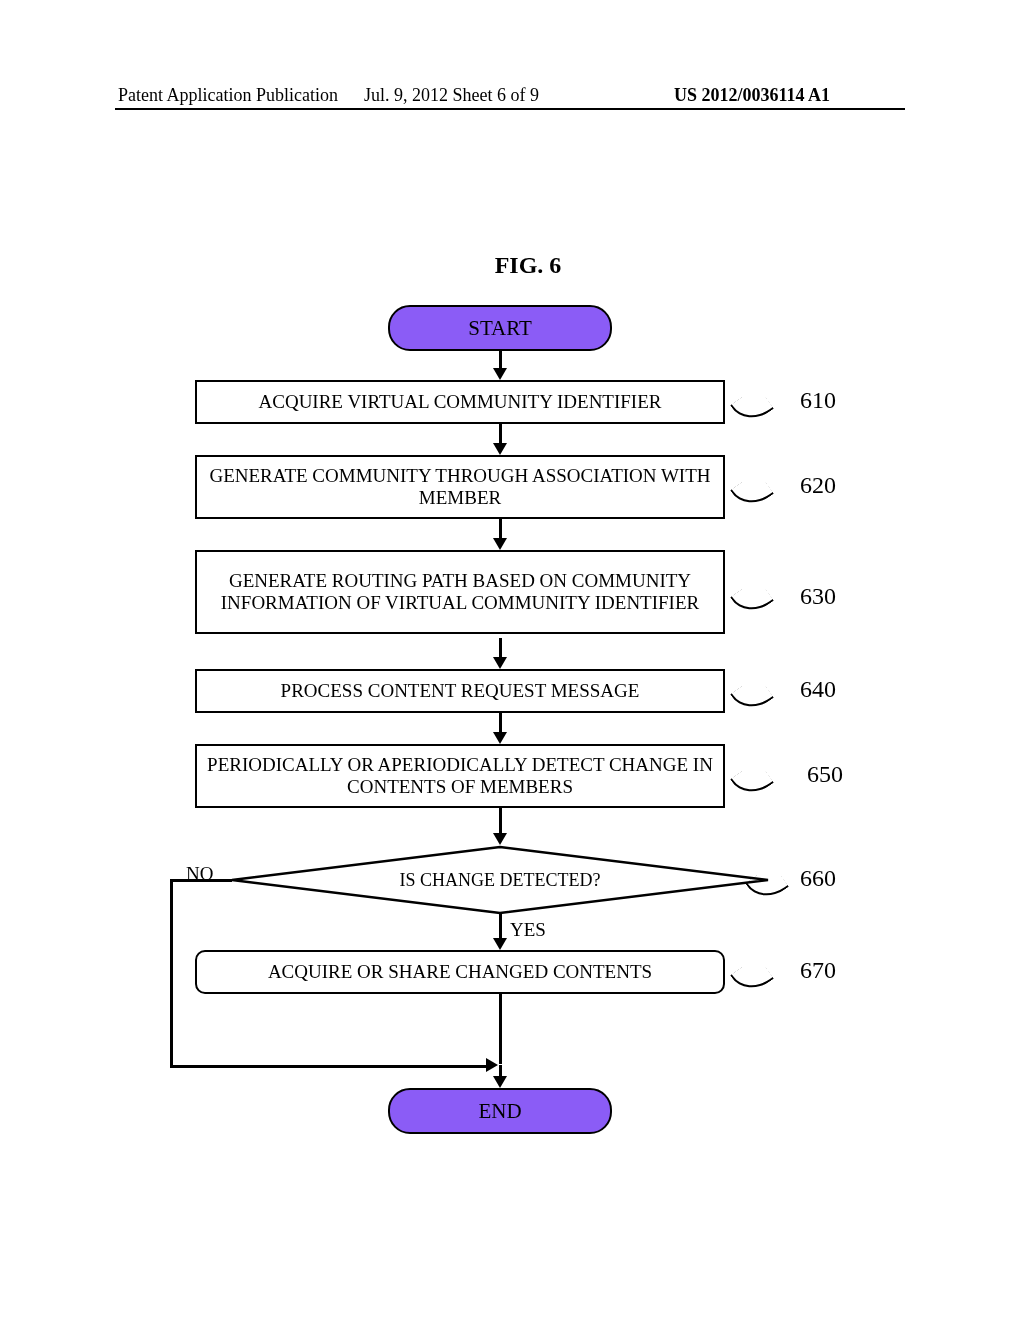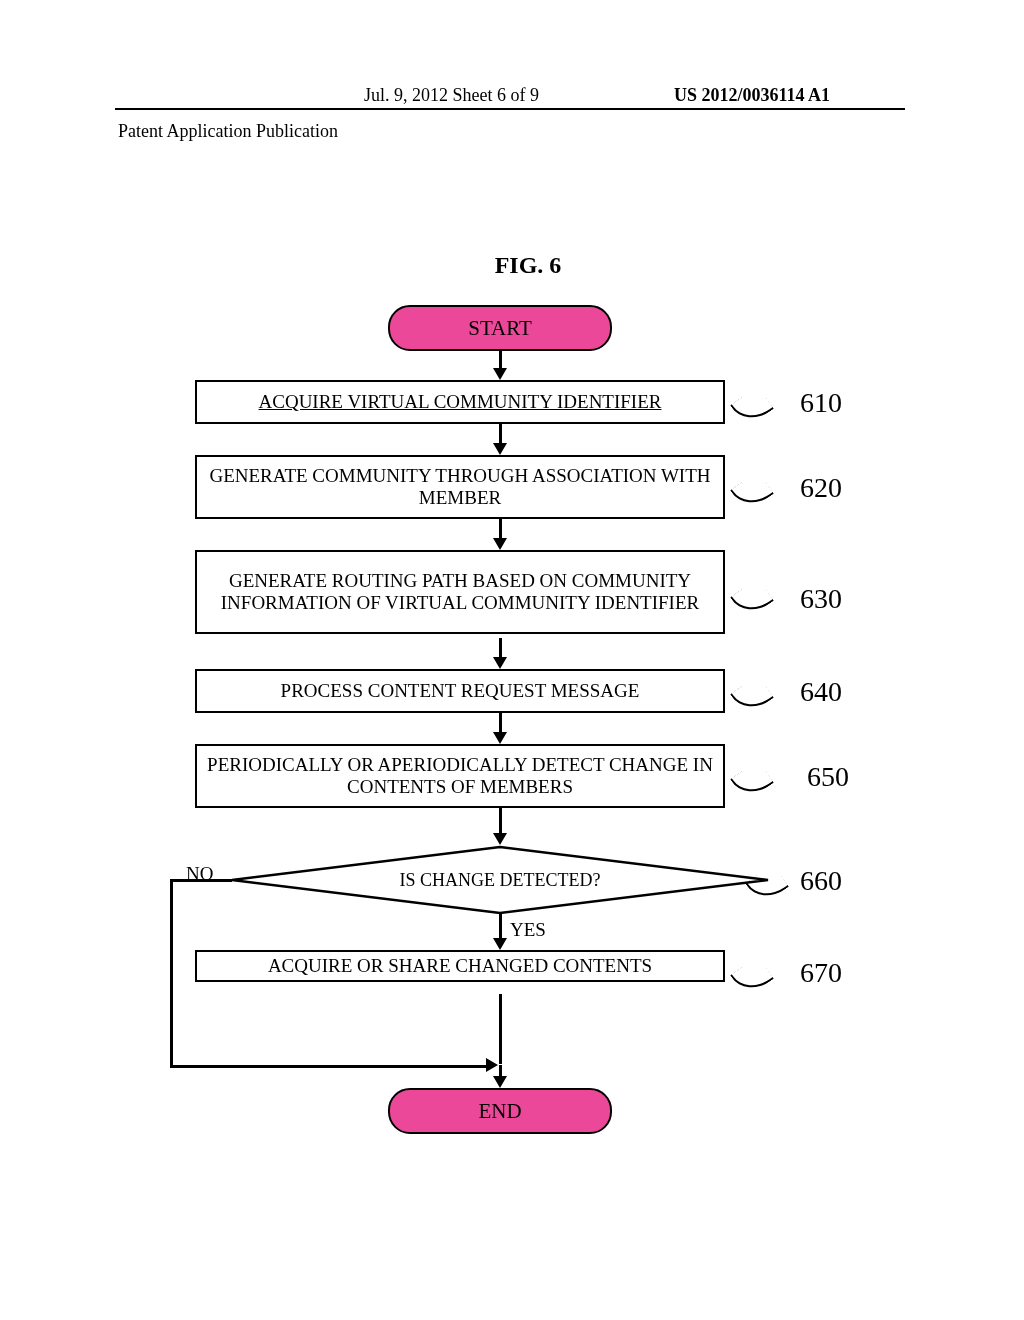--- a/index.html
+++ b/index.html
@@ -19,21 +19,20 @@
   .header {
     position: absolute;
     top: 85px;
     left: 0;
     width: 1024px;
     font-size: 18px;
   }
   .header-left {
     position: absolute;
     left: 118px;
-    margin-top: 36px;
   }
   .header-center {
     position: absolute;
     left: 364px;
   }
   .header-right {
     position: absolute;
     left: 652px;
     font-weight: bold;
     margin-left: 22px;
@@ -66,21 +65,21 @@
     position: absolute;
     left: 208px;
     width: 220px;
     height: 42px;
     border: 2.5px solid #000;
     border-radius: 22px;
     display: flex;
     align-items: center;
     justify-content: center;
     font-size: 21px;
-    background: #ec4899;
+    background: #8b5cf6;
   }
   .box {
     position: absolute;
     left: 15px;
     width: 530px;
     border: 2.5px solid #000;
     background: #fff;
     display: flex;
     align-items: center;
     justify-content: center;
@@ -130,21 +129,21 @@
     width: 32px;
     height: 26px;
     border: 2px solid #000;
     border-right: none;
     border-top: none;
     border-bottom-left-radius: 30px 25px;
     transform: rotate(-35deg);
   }
   .ref-num {
     position: absolute;
-    font-size: 28px;
+    font-size: 24px;
   }
   .small-label {
     position: absolute;
     font-size: 19px;
   }
   .no-line-h {
     position: absolute;
     height: 2.5px;
     background: #000;
   }
@@ -177,21 +176,21 @@
   <div class="fig-title">FIG. 6</div>
 
   <div class="flowchart">
 
     <div class="terminator" style="top:0;">
       <span>START</span>
     </div>
     <div class="arrow-v" style="top:44px;height:22px;"></div>
     <div class="arrow-head" style="top:63px;"></div>
 
-    <div class="box" style="top:75px;height:44px;text-decoration:underline;">
+    <div class="box" style="top:75px;height:44px;">
       <span>ACQUIRE VIRTUAL COMMUNITY IDENTIFIER</span>
     </div>
     <div class="ref-arc" style="top:88px;left:555px;"></div>
     <span class="ref-num" style="top:82px;left:620px;">610</span>
     <div class="arrow-v" style="top:119px;height:22px;"></div>
     <div class="arrow-head" style="top:138px;"></div>
 
     <div class="box" style="top:150px;height:64px;">
       <span>GENERATE COMMUNITY THROUGH ASSOCIATION WITH MEMBER</span>
     </div>
@@ -236,21 +235,21 @@
     <span class="small-label" style="top:558px;left:6px;">NO</span>
     <div class="no-line-h" style="top:574px;left:-10px;width:62px;"></div>
     <div class="no-line-v" style="top:574px;left:-10px;height:188px;"></div>
     <div class="no-line-h" style="top:760px;left:-10px;width:320px;"></div>
     <div class="arrow-head-right" style="top:753px;left:306px;"></div>
 
     <div class="arrow-v" style="top:608px;height:28px;"></div>
     <span class="small-label" style="top:614px;left:330px;">YES</span>
     <div class="arrow-head" style="top:633px;"></div>
 
-    <div class="box" style="top:645px;height:32px;">
+    <div class="box" style="top:645px;height:44px;border-radius:10px;">
       <span>ACQUIRE OR SHARE CHANGED CONTENTS</span>
     </div>
     <div class="ref-arc" style="top:658px;left:555px;"></div>
     <span class="ref-num" style="top:652px;left:620px;">670</span>
     <div class="arrow-v" style="top:689px;height:70px;"></div>
     <div class="arrow-head" style="top:771px;"></div>
     <div class="arrow-v" style="top:760px;height:14px;"></div>
 
     <div class="terminator" style="top:783px;">
       <span>END</span>

